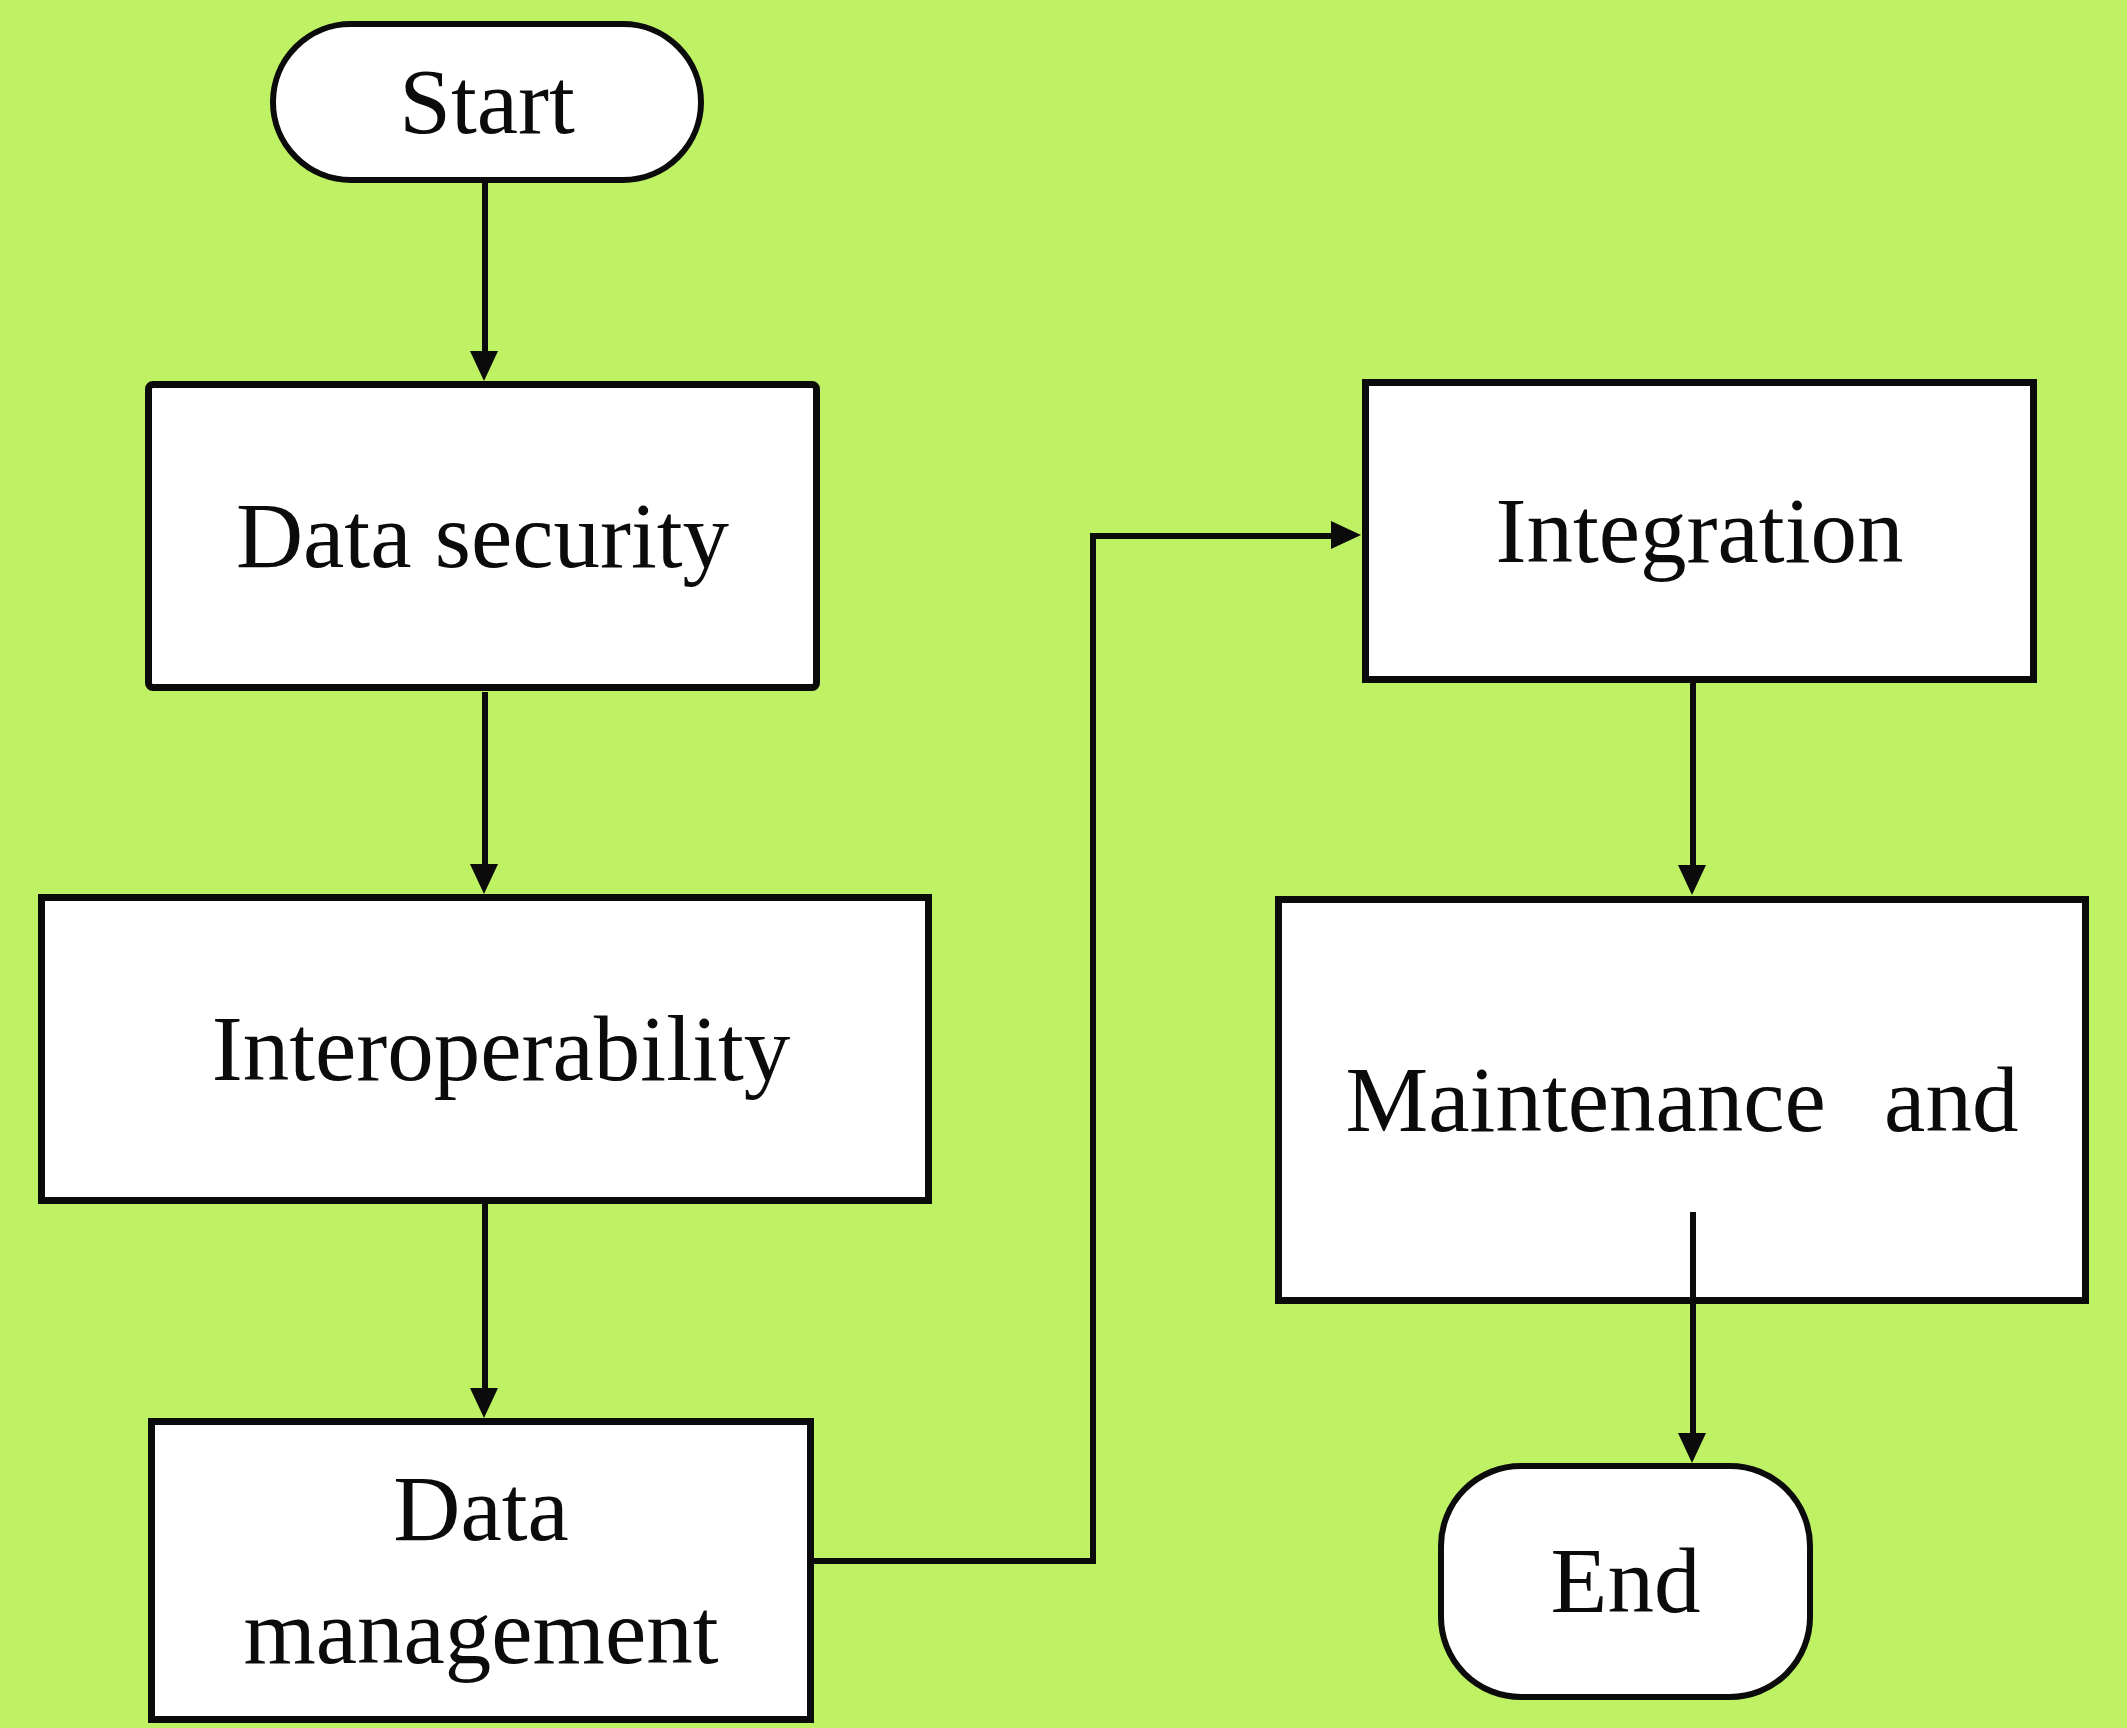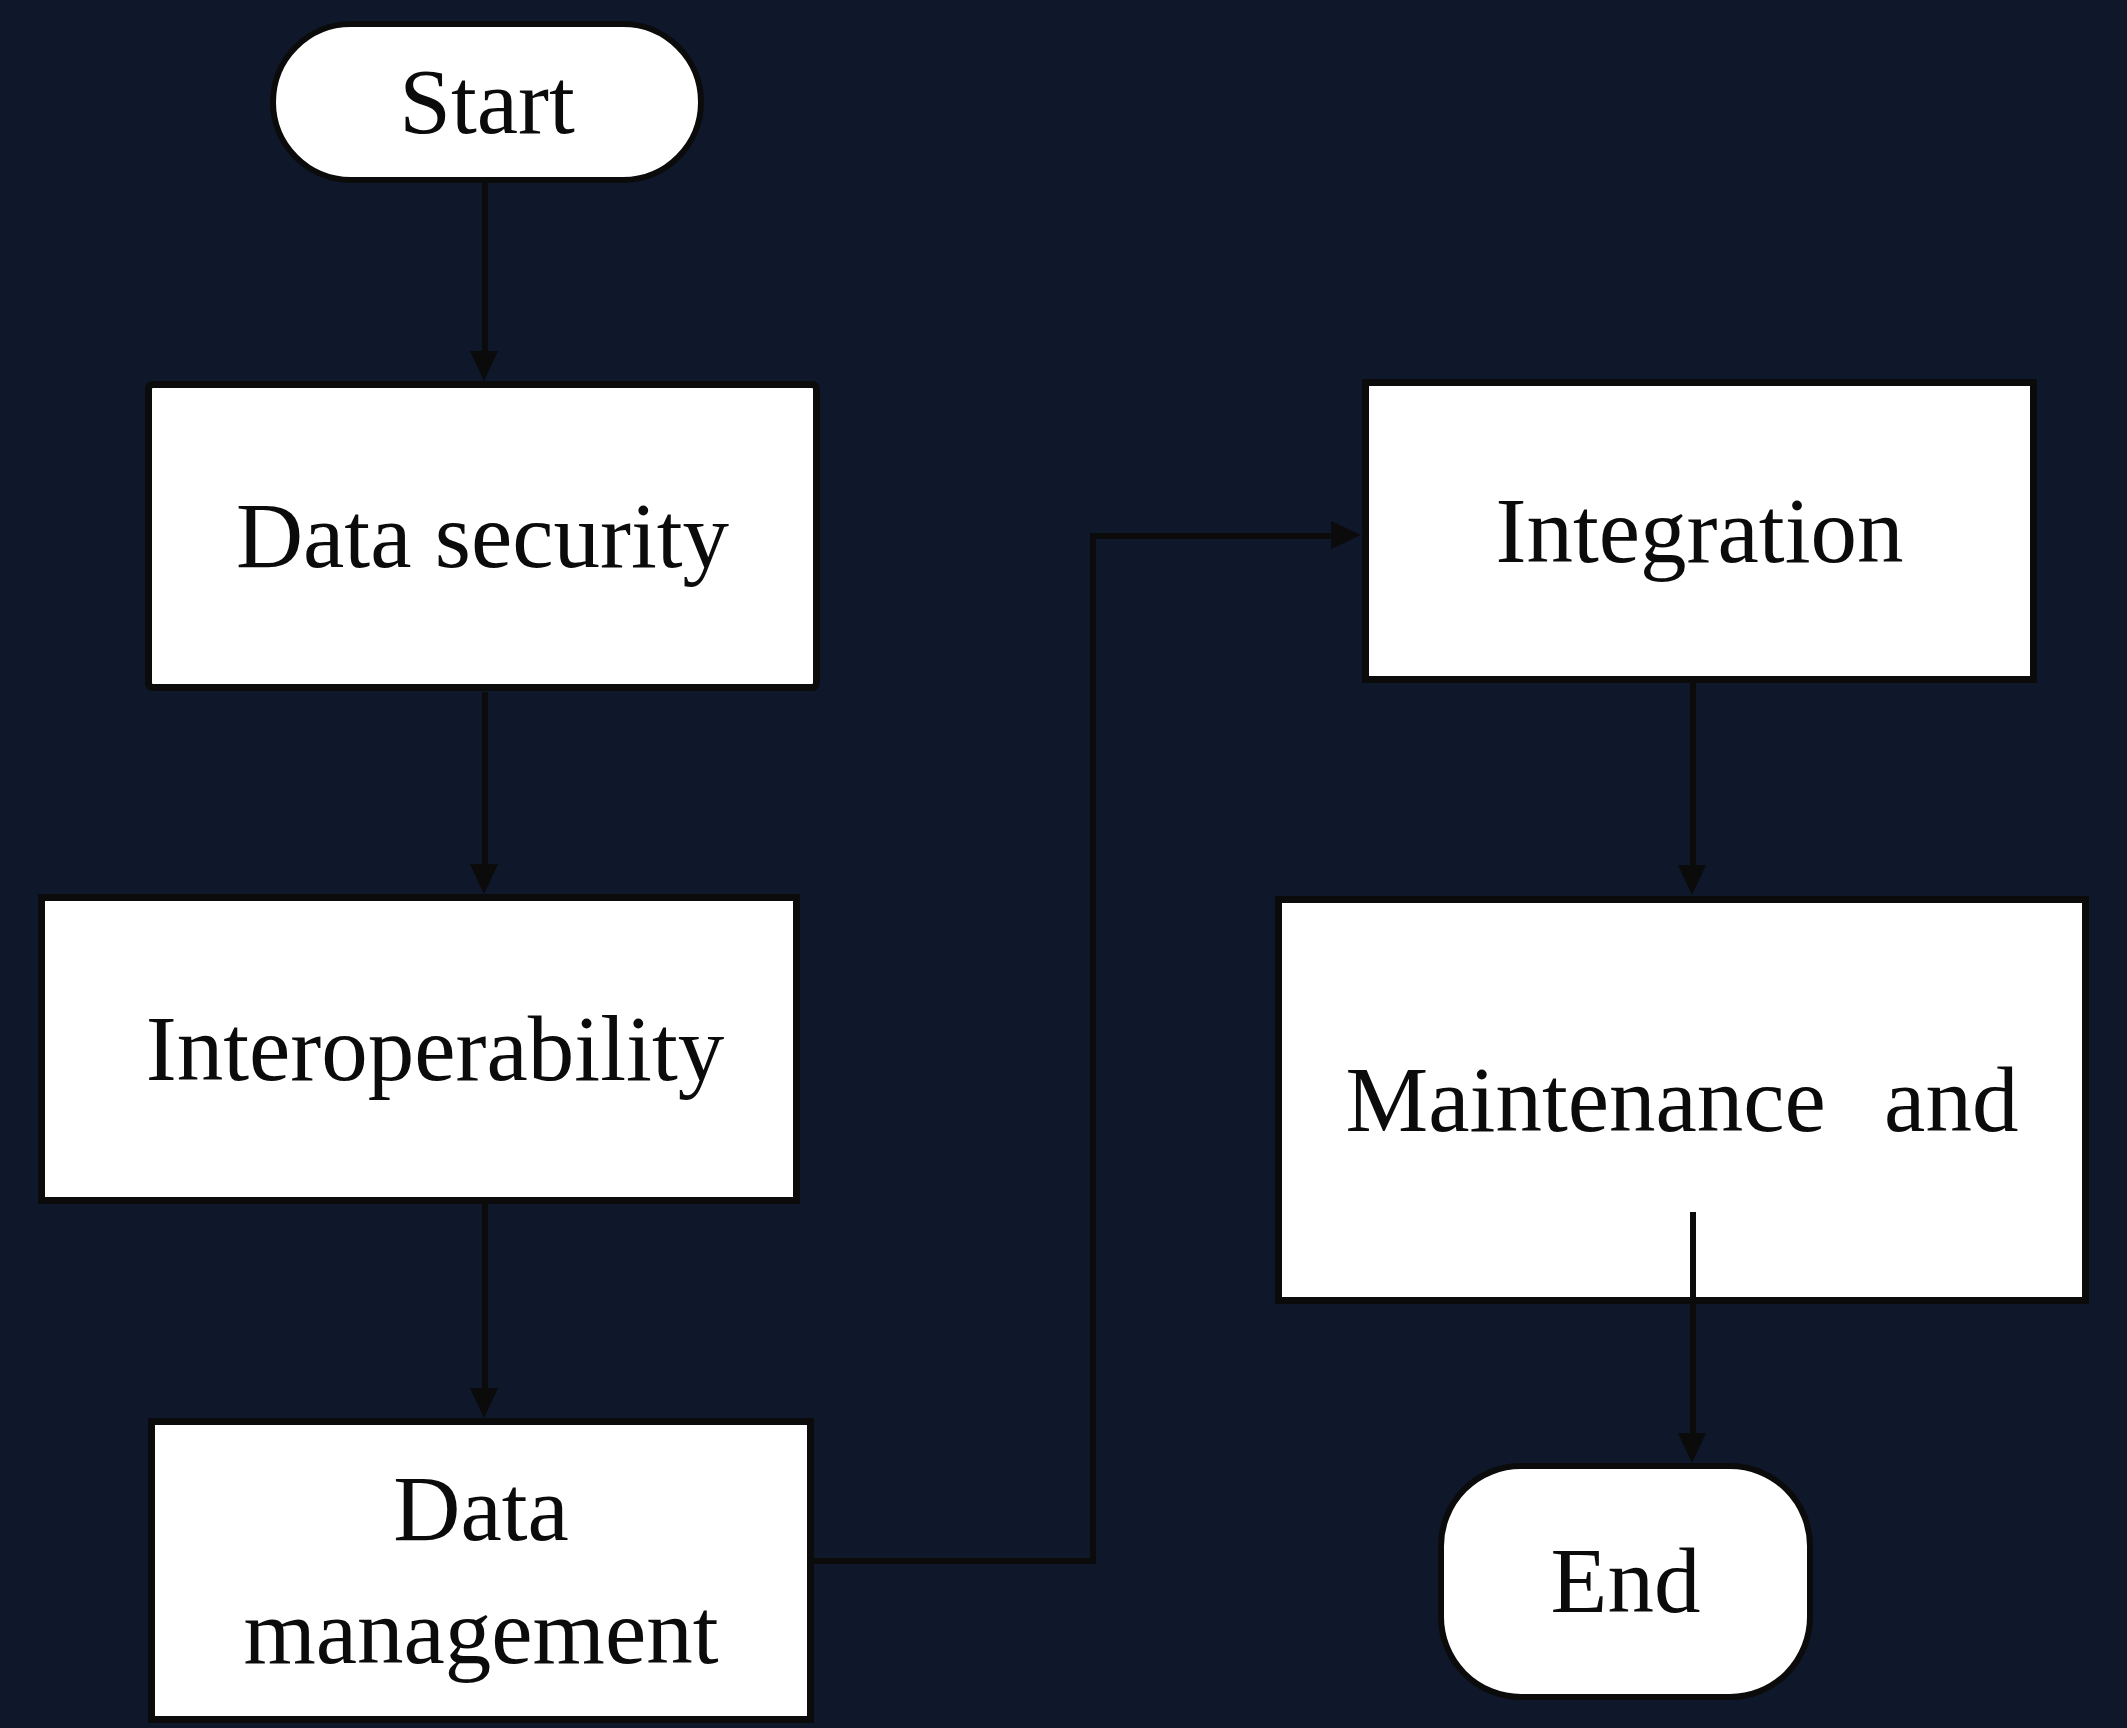--- a/index.html
+++ b/index.html
@@ -4,21 +4,21 @@
 <style>
   html, body {
     margin: 0;
     padding: 0;
     background: #ffffff;
   }
   .canvas {
     position: relative;
     width: 2128px;
     height: 1729px;
-    background: #0f172a;
+    background: #bef264;
     font-family: "Liberation Serif", "DejaVu Serif", serif;
     color: #0b0b0b;
     overflow: hidden;
   }
   
   .node {
     position: absolute;
     box-sizing: border-box;
     background: #ffffff;
     border: 7.6px solid #0b0b0b;
@@ -29,21 +29,21 @@
     text-align: center;
     font-size: 93px;
     line-height: 1.32;
     white-space: nowrap;
   }
   .terminator {
     border-width: 6.7px;
   }
   #n-start          { left: 270px;  top: 21px;   width: 434px;  height: 162px; border-radius: 81px; }
   #n-data-security  { left: 145px;  top: 381px;  width: 675px;  height: 310px; border-radius: 8px; }
-  #n-interop        { left: 38px;   top: 894px; width: 762px; height: 310px; padding-left: 32px; }
+  #n-interop        { left: 38px;   top: 894px; width: 894px; height: 310px; padding-left: 32px; }
   #n-data-mgmt      { left: 148px;  top: 1418px; width: 666px;  height: 305px; }
   #n-integration    { left: 1362px; top: 379px;  width: 675px;  height: 304px; }
   #n-maintenance    { left: 1275px; top: 896px; width: 814px;  height: 408px; }
   #n-end            { left: 1438px; top: 1463px; width: 375px;  height: 237px; border-radius: 83px; align-items: center; }
   #n-maintenance .wide-words { word-spacing: 35px; }
   
   .vline, .hline {
     position: absolute;
     background: #0b0b0b;
   }

